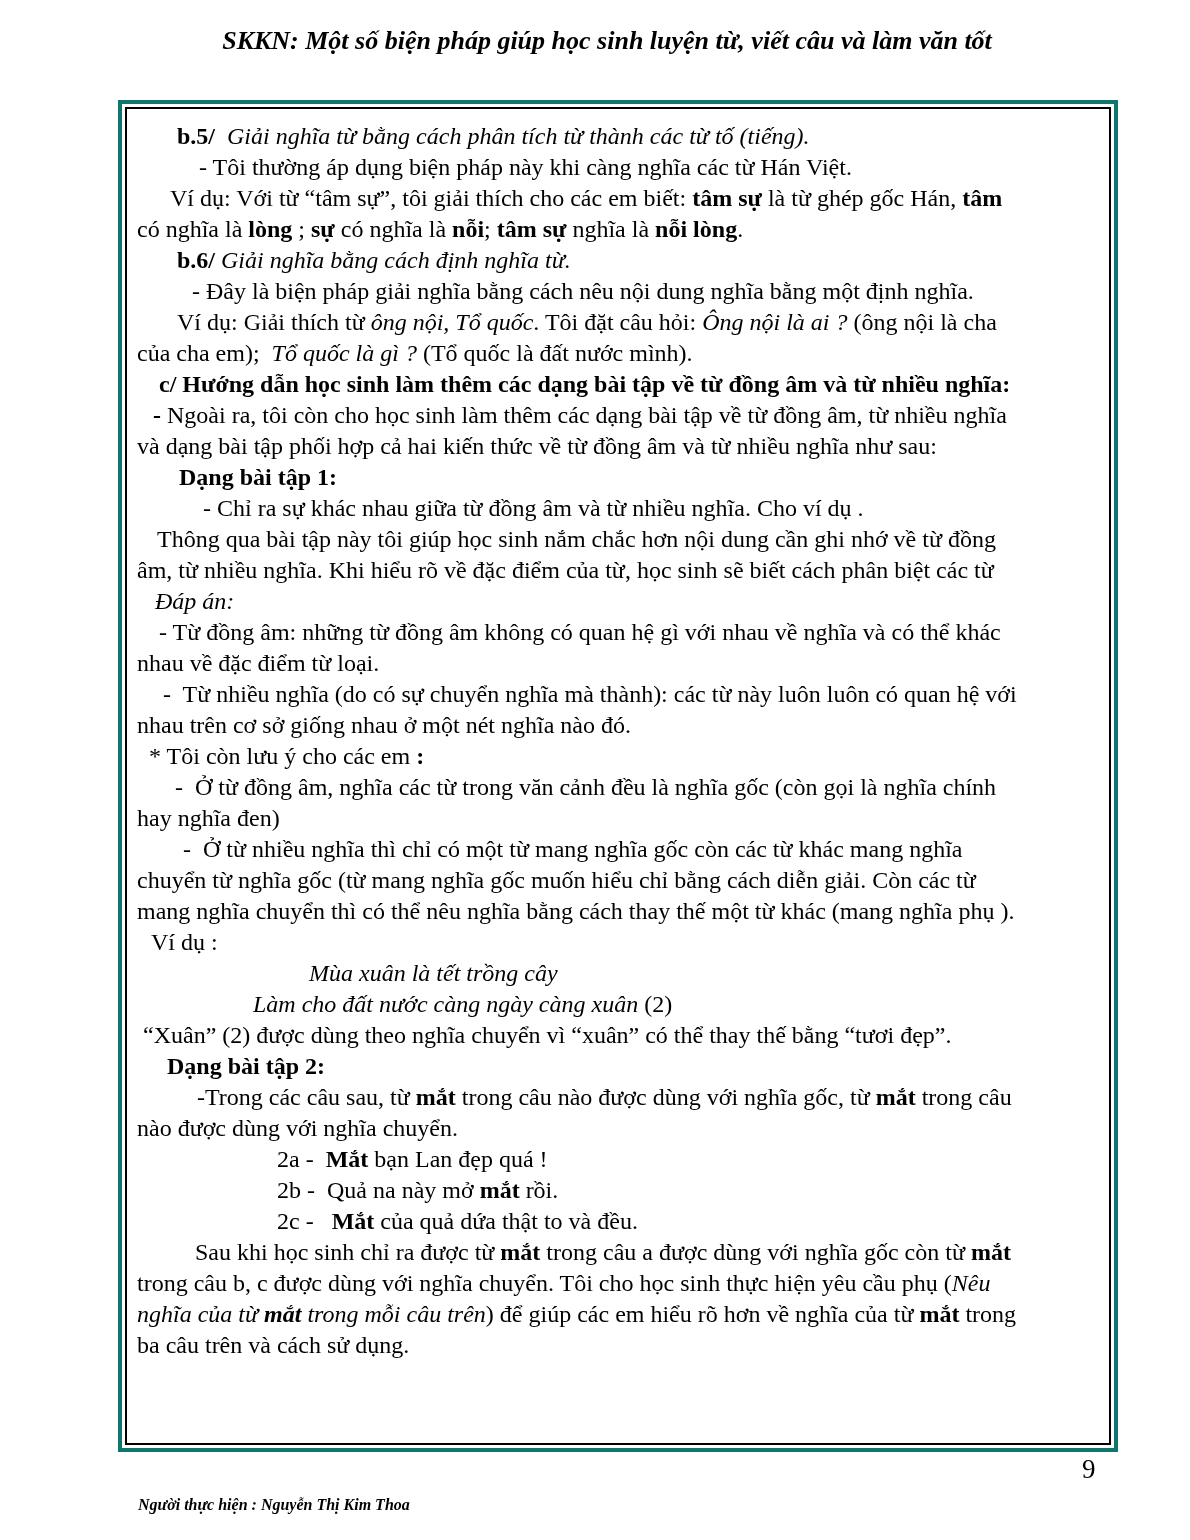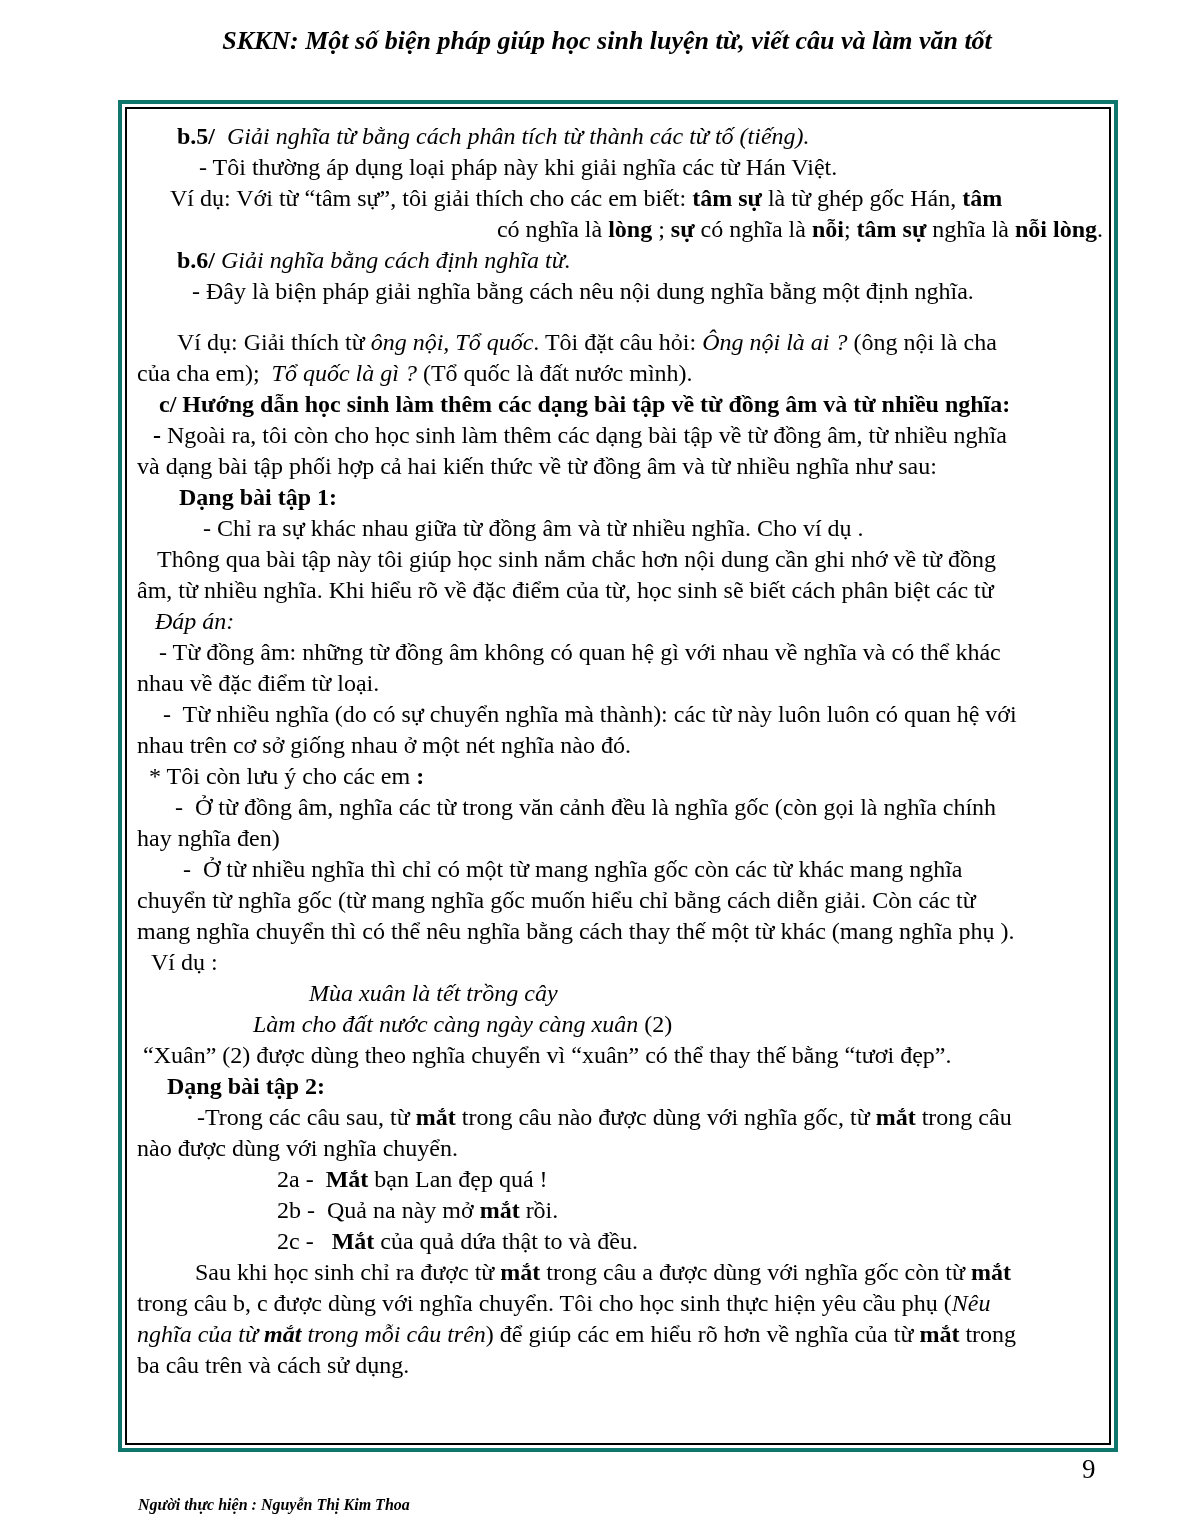--- a/index.html
+++ b/index.html
@@ -67,26 +67,26 @@
 <div class="page">
 
   <div class="header">
     <span>SKKN: Một số biện pháp giúp học sinh luyện từ, viết câu và làm văn tốt</span>
   </div>
 
   <div class="box">
     <div class="box-inner">
       <div class="doc">
           <div class="line" style="padding-left: 40px;"><span class="b">b.5/</span><span>  </span><span class="i">Giải nghĩa từ bằng cách phân tích từ thành các từ tố (tiếng).</span></div>
-          <div class="line" style="padding-left: 62px;"><span>- Tôi thường áp dụng loại pháp này khi giải nghĩa các từ Hán Việt.</span></div>
+          <div class="line" style="padding-left: 62px;"><span>- Tôi thường áp dụng biện pháp này khi càng nghĩa các từ Hán Việt.</span></div>
           <div class="line" style="padding-left: 33px;"><span class="u">Ví dụ:</span><span> Với từ “tâm sự”, tôi giải thích cho các em biết: </span><span class="b">tâm sự</span><span> là từ ghép gốc Hán, </span><span class="b">tâm</span></div>
-          <div class="line" style="padding-left: 0px; text-align: right;"><span>có nghĩa là </span><span class="b">lòng</span><span> ; </span><span class="b">sự</span><span> có nghĩa là </span><span class="b">nỗi</span><span>; </span><span class="b">tâm sự</span><span> nghĩa là </span><span class="b">nỗi lòng</span><span>.</span></div>
+          <div class="line" style="padding-left: 0px;"><span>có nghĩa là </span><span class="b">lòng</span><span> ; </span><span class="b">sự</span><span> có nghĩa là </span><span class="b">nỗi</span><span>; </span><span class="b">tâm sự</span><span> nghĩa là </span><span class="b">nỗi lòng</span><span>.</span></div>
           <div class="line" style="padding-left: 40px;"><span class="b">b.6/</span><span> </span><span class="i">Giải nghĩa bằng cách định nghĩa từ.</span></div>
           <div class="line" style="padding-left: 55px;"><span>- Đây là biện pháp giải nghĩa bằng cách nêu nội dung nghĩa bằng một định nghĩa.</span></div>
-          <div class="line" style="padding-left: 40px; margin-top: 20px;"><span class="u">Ví dụ</span><span>: Giải thích từ </span><span class="i">ông nội, Tổ quốc</span><span>. Tôi đặt câu hỏi: </span><span class="i">Ông nội là ai ?</span><span> (ông nội là cha</span></div>
+          <div class="line" style="padding-left: 40px;"><span class="u">Ví dụ</span><span>: Giải thích từ </span><span class="i">ông nội, Tổ quốc</span><span>. Tôi đặt câu hỏi: </span><span class="i">Ông nội là ai ?</span><span> (ông nội là cha</span></div>
           <div class="line" style="padding-left: 0px;"><span>của cha em);  </span><span class="i">Tổ quốc là gì ?</span><span> (Tổ quốc là đất nước mình).</span></div>
           <div class="line" style="padding-left: 22px;"><span class="b">c/ Hướng dẫn học sinh làm thêm các dạng bài tập về từ đồng âm và từ nhiều nghĩa:</span></div>
           <div class="line" style="padding-left: 16px;"><span class="b">- </span><span>Ngoài ra, tôi còn cho học sinh làm thêm các dạng bài tập về từ đồng âm, từ nhiều nghĩa</span></div>
           <div class="line" style="padding-left: 0px;"><span>và dạng bài tập phối hợp cả hai kiến thức về từ đồng âm và từ nhiều nghĩa như sau:</span></div>
           <div class="line" style="padding-left: 42px;"><span class="b u">Dạng bài tập 1:</span></div>
           <div class="line" style="padding-left: 66px;"><span>- Chỉ ra sự khác nhau giữa từ đồng âm và từ nhiều nghĩa. Cho ví dụ .</span></div>
           <div class="line" style="padding-left: 20px;"><span>Thông qua bài tập này tôi giúp học sinh nắm chắc hơn nội dung cần ghi nhớ về từ đồng</span></div>
           <div class="line" style="padding-left: 0px;"><span>âm, từ nhiều nghĩa. Khi hiểu rõ về đặc điểm của từ, học sinh sẽ biết cách phân biệt các từ</span></div>
           <div class="line" style="padding-left: 18px;"><span class="i u">Đáp án:</span></div>
           <div class="line" style="padding-left: 22px;"><span>- Từ đồng âm: những từ đồng âm không có quan hệ gì với nhau về nghĩa và có thể khác</span></div>

